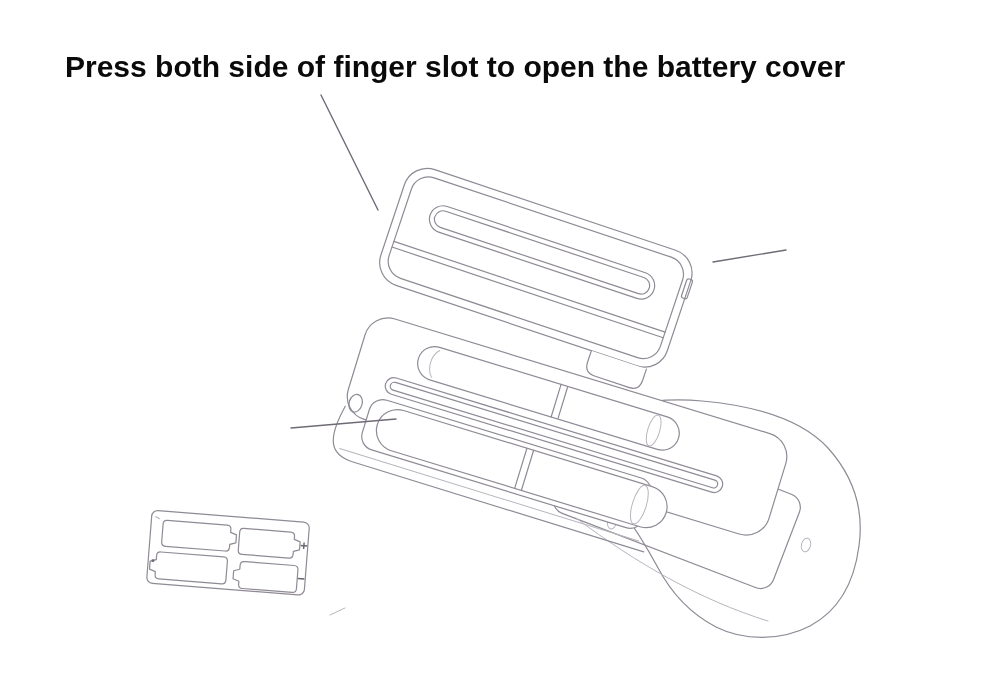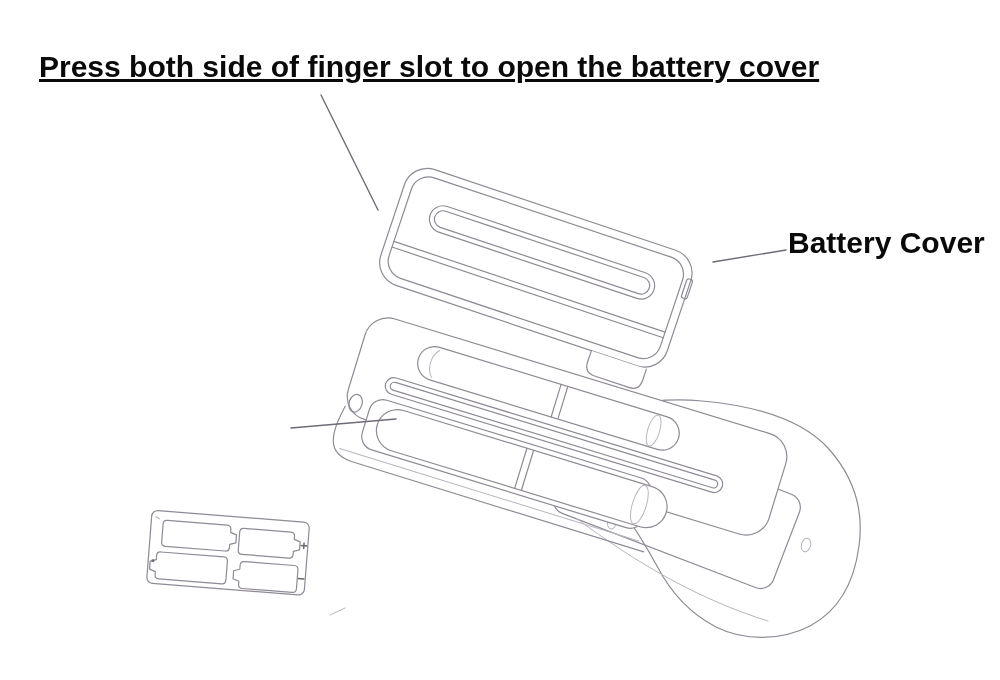--- a/index.html
+++ b/index.html
@@ -5,21 +5,21 @@
   html,body{margin:0;padding:0;background:#ffffff;}
   .stage{
     position:relative;width:1000px;height:680px;background:#ffffff;
     font-family:"Liberation Sans",sans-serif;overflow:hidden;
   }
   .diagram-svg{position:absolute;left:0;top:0;}
   .label{
     position:absolute;color:#0a0a0a;font-weight:bold;font-size:30px;
     line-height:1.1;white-space:nowrap;letter-spacing:0;
   }
-  .instruction{left:39px;top:50px;text-decoration:underline;}
+  .instruction{left:65px;top:50px;}
   .label-battery-cover{left:788px;top:226px;}
   .label-battery{left:182px;top:409px;}
   .ln{stroke:#8f8a95;fill:none;stroke-width:1.2;stroke-linecap:round;stroke-linejoin:round;}
   .ln-light{stroke:#b9b5be;fill:none;stroke-width:1;stroke-linecap:round;}
   .fill-white{fill:#ffffff;}
   .leader{stroke:#6f6a76;stroke-width:1.4;fill:none;stroke-linecap:round;}
   .mark-text{font-family:"Liberation Sans",sans-serif;font-size:13px;font-weight:bold;fill:#6b6670;}
 </style>
 </head>
 <body>
@@ -100,16 +100,15 @@
 
     <g>
       <path class="leader" d="M 321,95 L 378,210"></path>
       <path class="leader" d="M 291,428 L 396,419"></path>
       <path class="leader" d="M 713,262 L 786,250"></path>
     </g>
   </svg>
 
   <div class="label instruction">Press both side of finger slot to open the battery cover</div>
 
-  <div class="label label-battery-cover">Battery Cover</div>
 
 
 </div>
 
 </body></html>

